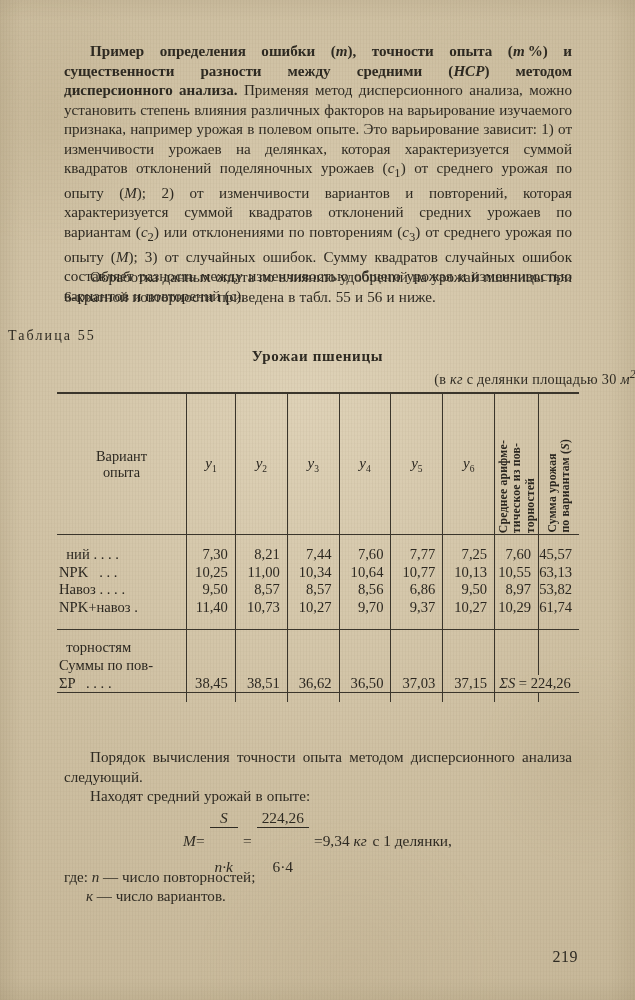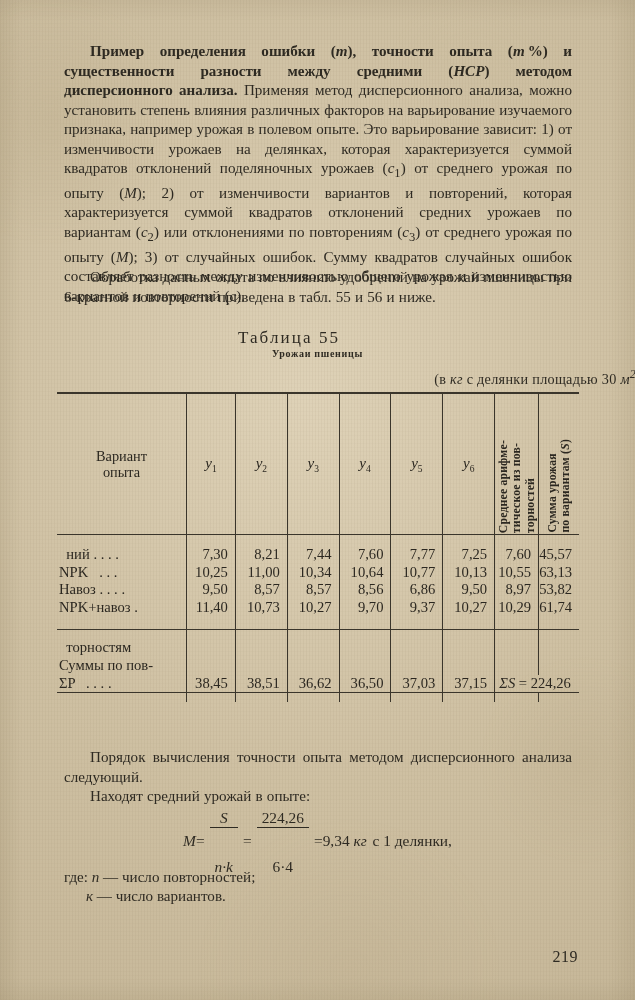--- a/index.html
+++ b/index.html
@@ -69,31 +69,31 @@
   i, .ital { font-style: italic; }
 
   #p1 { left: 64px; top: 42px; width: 508px; }
   #p2 { left: 64px; top: 268px; width: 508px; }
   #p3 { left: 64px; top: 748px; width: 508px; }
   #p4 { left: 64px; top: 787px; width: 508px; }
 
   
   .tbl-num {
     position: absolute;
-    left: 0; top: 328px;
+    left: 8px; top: 328px;
     width: 578px;
-    text-align: center;
-    font-size: 17px;
+    text-align: left;
+    font-size: 14px;
     letter-spacing: 2.1px;
   }
   .tbl-title {
     position: absolute;
     left: 0; top: 348px; width: 635px;
     text-align: center;
-    font-size: 10px;
+    font-size: 15px;
     font-weight: bold;
     letter-spacing: .7px;
   }
   .tbl-sub {
     position: absolute;
     left: 6px; top: 367px; width: 635px;
     text-align: right;
     font-size: 14.2px;
     letter-spacing: .3px;
   }

